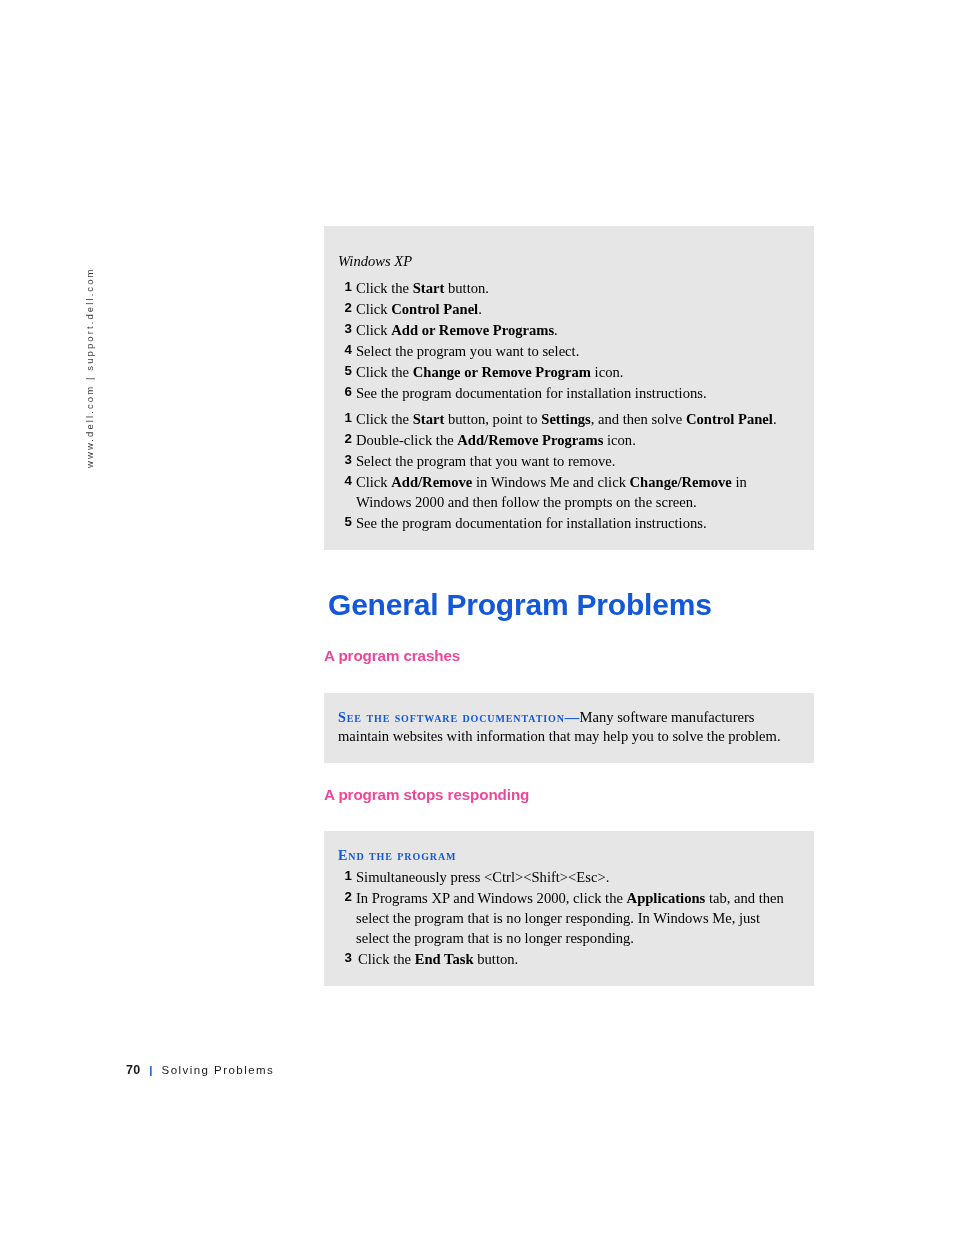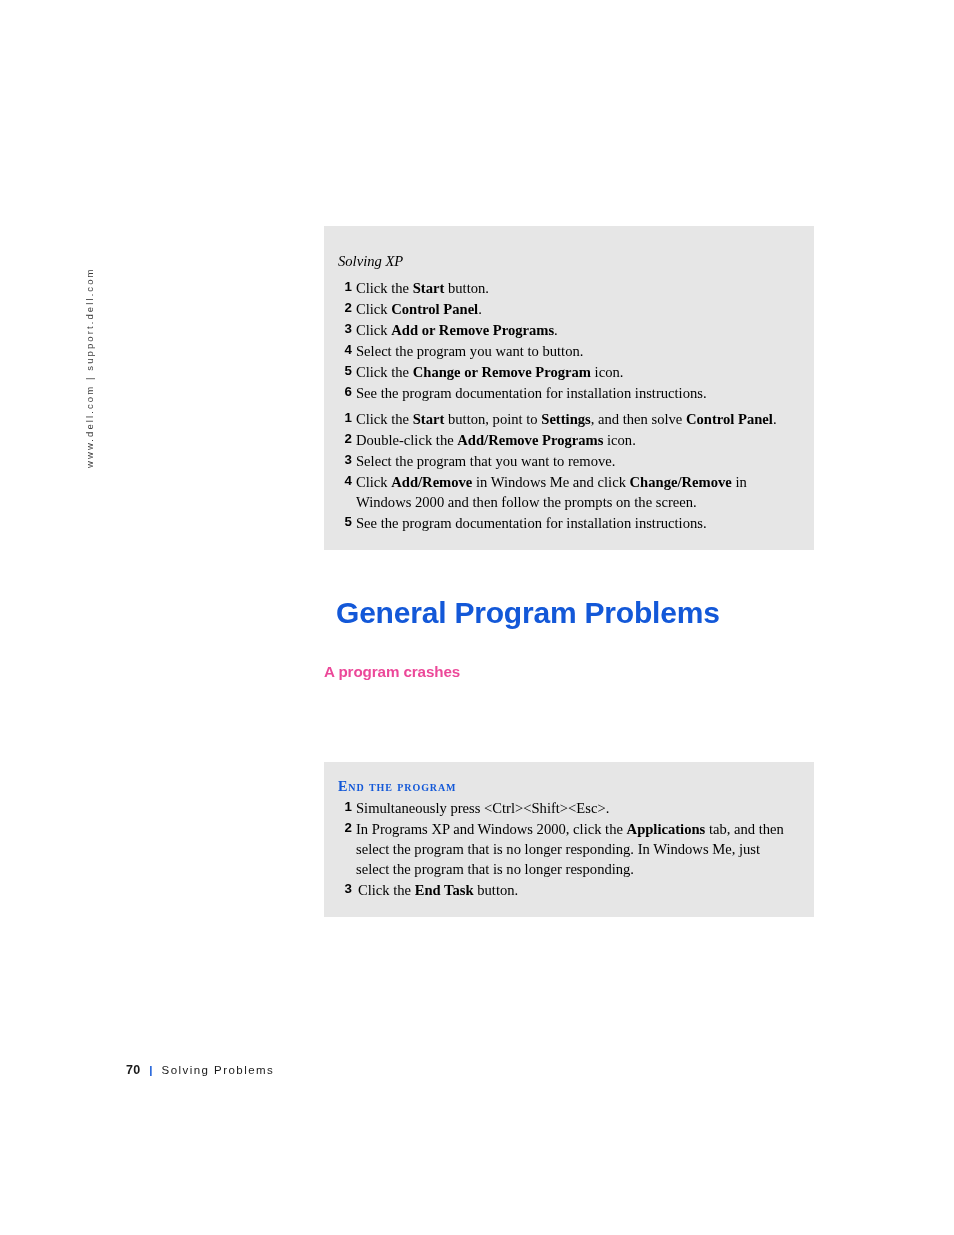--- a/index.html
+++ b/index.html
@@ -105,21 +105,21 @@
     top: 0;
     width: 14px;
     text-align: right;
     font-weight: bold;
     font-size: 13.3px;
     font-family: "Liberation Sans", "DejaVu Sans", sans-serif;
   }
 
   
   h1.section-title {
-    margin: 12px;
+    margin: 4px;
     color: #1358d8;
     font-family: "Liberation Sans", "DejaVu Sans", sans-serif;
     font-weight: bold;
     font-size: 30px;
     letter-spacing: -0.2px;
     line-height: 1;
   }
   h2.sub-title {
     margin: 0;
     color: #ec4899;
@@ -166,34 +166,34 @@
 <div id="side-url">
   <div class="vtext">www.dell.com | support.dell.com</div>
 </div>
 
 <div id="content">
 
   <div style="height:226px"></div>
 
   <div class="callout">
 
-    <p class="os">Solving XP</p>
+    <p class="os">Windows XP</p>
 
     <ol class="steps">
       <li>
         <span class="num">1</span><span>Click the </span><b>Start</b><span> button.</span>
       </li>
       <li>
         <span class="num">2</span><span>Click </span><b>Control Panel</b><span>.</span>
       </li>
       <li>
         <span class="num">3</span><span>Click </span><b>Add or Remove Programs</b><span>.</span>
       </li>
       <li>
-        <span class="num">4</span><span>Select the program you want to button.</span><b></b><span></span>
+        <span class="num">4</span><span>Select the program you want to select.</span><b></b><span></span>
       </li>
       <li>
         <span class="num">5</span><span>Click the </span><b>Change or Remove Program</b><span> icon.</span>
       </li>
       <li>
         <span class="num">6</span><span>See the program documentation for installation instructions.</span><b></b><span></span>
       </li>
     </ol>
 
 
@@ -219,23 +219,29 @@
   <div class="sp-title"></div>
 
   <h1 class="section-title">General Program Problems</h1>
 
   <div class="sp-sub"></div>
 
   <h2 class="sub-title">A program crashes</h2>
 
   <div class="sp-box"></div>
 
+  <div class="callout">
+    <p>
+      <span class="lead">See the software documentation</span><span class="lead-dash">—</span><span>Many software manufacturers maintain websites with information that may help you to solve the problem.</span>
+    </p>
+  </div>
 
   <div class="sp-sub"></div>
 
+  <h2 class="sub-title">A program stops responding</h2>
 
   <div class="sp-box"></div>
 
   <div class="callout">
     <p>
       <span class="lead lead-block">End the program</span>
     </p>
 
     <ol class="steps" style="margin-top:2px">
       <li>

